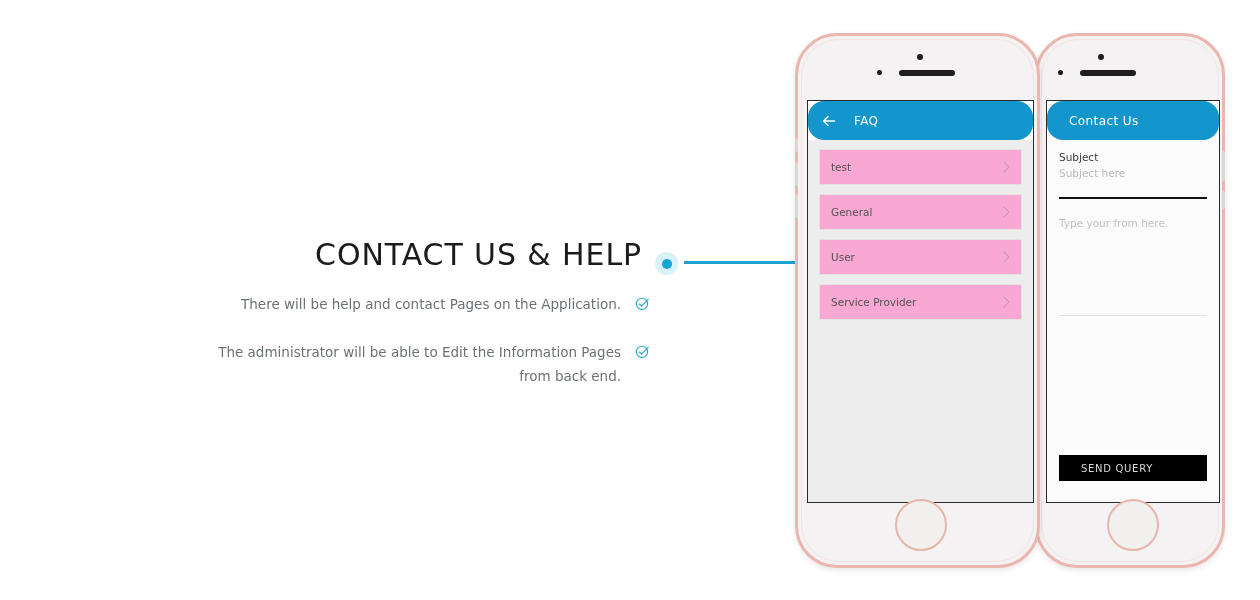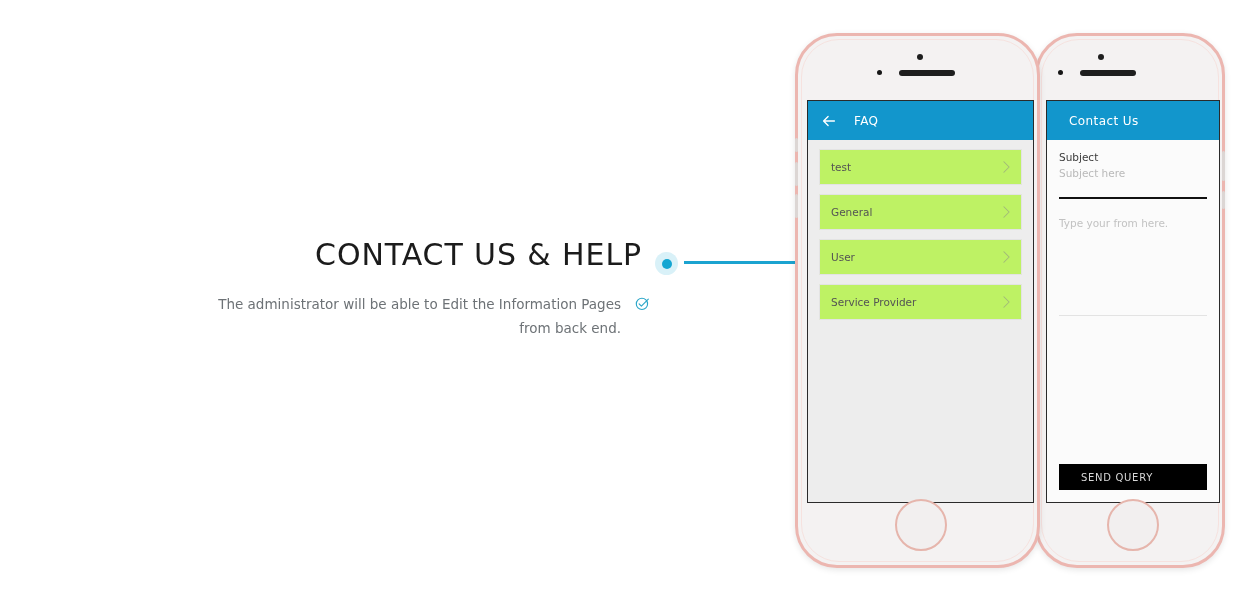--- a/index.html
+++ b/index.html
@@ -181,20 +181,21 @@
   }
 
   
   .appbar {
     height: 39px;
     background: #1296cc;
     display: flex;
     align-items: center;
     padding-left: 12px;
     box-sizing: border-box;
+    border-radius: 16px;
   }
   .appbar-back {
     width: 18px;
     height: 18px;
     margin-right: 16px;
   }
   .appbar-back svg { display: block; }
   .appbar-title {
     color: #ffffff;
     font-size: 12px;
@@ -202,21 +203,21 @@
   }
 
   
   .faq-body {
     background: #ededed;
     height: 362px;
     padding: 9px 11px 0 11px;
     box-sizing: border-box;
   }
   .faq-item {
-    background: #bef264;
+    background: #f9a8d4;
     border: 1px solid #e3e3e3;
     height: 36px;
     margin-bottom: 9px;
     display: flex;
     align-items: center;
     justify-content: space-between;
     padding: 0 10px 0 11px;
     box-sizing: border-box;
     border-radius: 1px;
   }
@@ -259,40 +260,49 @@
     height: 98px;
     border-bottom: 1px solid #e3e3e3;
   }
   .contact-textarea .contact-placeholder {
     color: #c2c2c2;
   }
   .send-btn {
     position: absolute;
     left: 12px;
     right: 12px;
-    bottom: 12px;
+    bottom: 21px;
     height: 26px;
     background: #000000;
     display: flex;
     align-items: center;
     padding-left: 22px;
     box-sizing: border-box;
   }
   .send-btn-label {
     color: #d8d8d8;
     font-size: 10px;
     letter-spacing: 0.7px;
   }
 </style>
 </head>
 <body>
 
 <div class="annotation">
   <div class="ann-title">CONTACT US &amp; HELP</div>
 
+  <div class="ann-row">
+    <div class="ann-text">There will be help and contact Pages on the Application.</div>
+    <span class="check-icon">
+      <svg viewBox="0 0 16 16" width="15" height="15">
+        <circle cx="7.4" cy="8.4" r="6" fill="none" stroke="#2aa6c8" stroke-width="1.2"></circle>
+        <path d="M4.4 8.4 L6.8 10.8 L14.2 3.4" fill="none" stroke="#2aa6c8" stroke-width="1.2" stroke-linecap="round" stroke-linejoin="round"></path>
+      </svg>
+    </span>
+  </div>
 
   <div class="ann-row">
     <div class="ann-text">The administrator will be able to Edit the Information Pages from back end.</div>
     <span class="check-icon">
       <svg viewBox="0 0 16 16" width="15" height="15">
         <circle cx="7.4" cy="8.4" r="6" fill="none" stroke="#2aa6c8" stroke-width="1.2"></circle>
         <path d="M4.4 8.4 L6.8 10.8 L14.2 3.4" fill="none" stroke="#2aa6c8" stroke-width="1.2" stroke-linecap="round" stroke-linejoin="round"></path>
       </svg>
     </span>
   </div>

